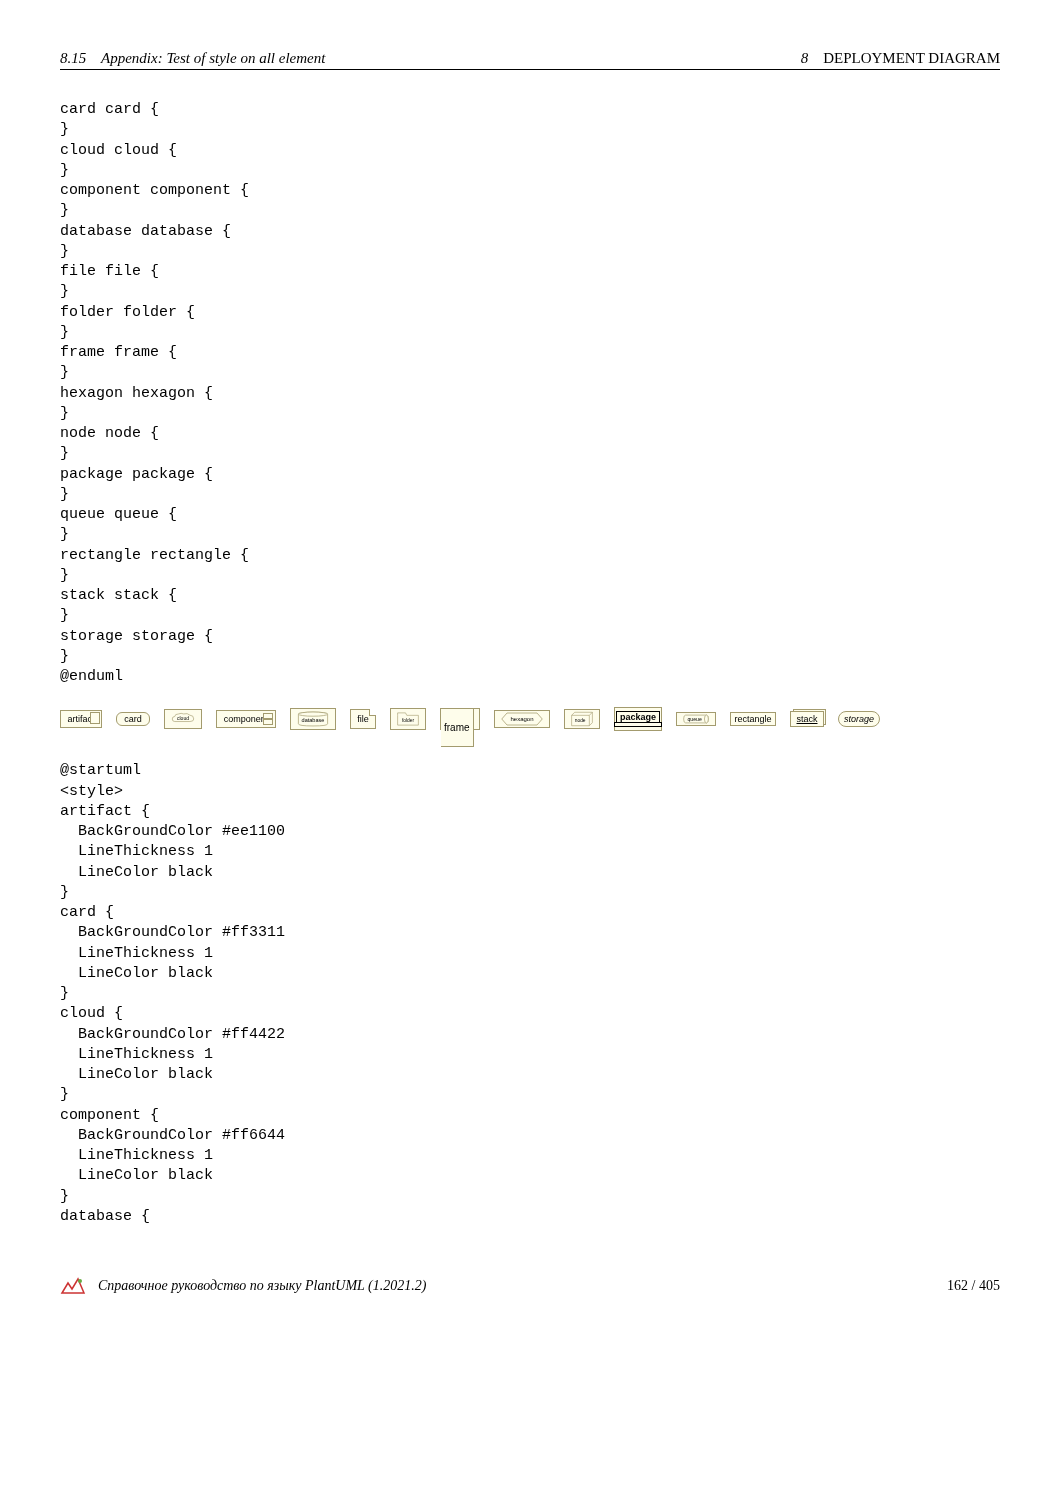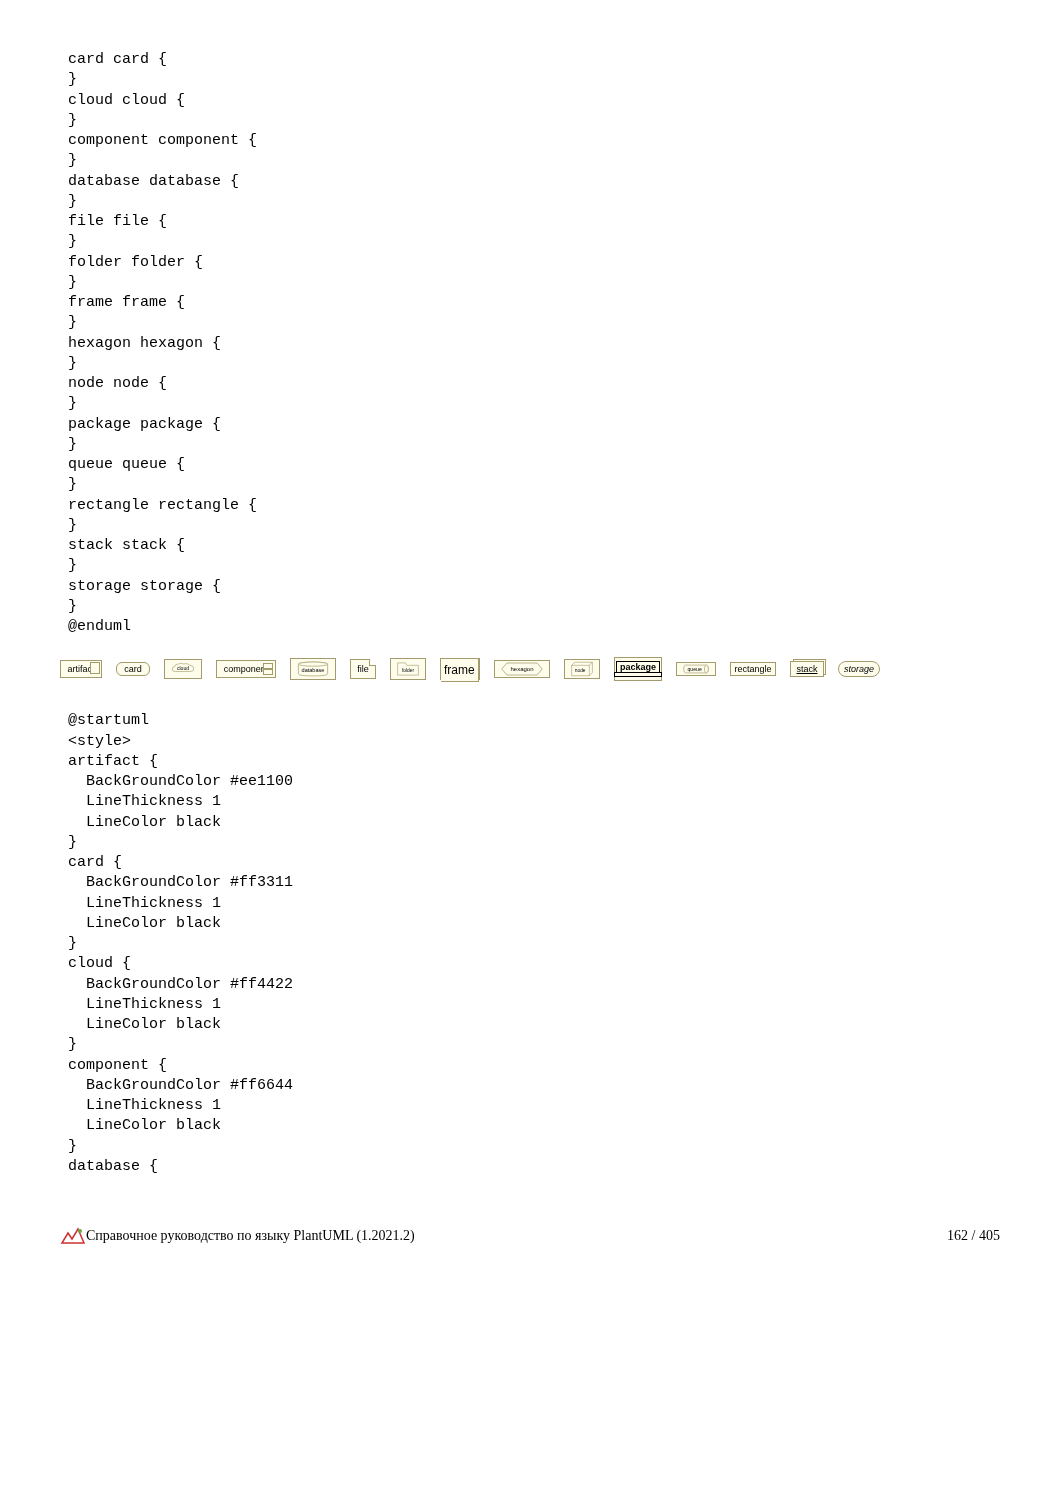--- a/index.html
+++ b/index.html
@@ -26,21 +26,21 @@
   .header .right {
     font-style: normal;
   }
   .header .right .num {
     font-style: italic;
   }
   pre.code {
     font-family: "Courier New", Courier, monospace;
     font-size: 15px;
     line-height: 1.35;
-    margin: 0 0 20px 8px;
+    margin: 0 0 20px 0;
     white-space: pre;
   }
   .diagram-row {
     display: flex;
     align-items: center;
     gap: 14px;
     margin: 10px 0 30px 0;
     font-family: Arial, Helvetica, sans-serif;
     font-size: 9px;
   }
@@ -85,21 +85,21 @@
     content: ""; position: absolute; top: -1px; right: -1px;
     width: 6px; height: 6px;
     background: #fff; border-left: 1px solid #a39b6e; border-bottom: 1px solid #a39b6e;
   }
   .folder { width: 36px; height: 22px; border: none; padding: 0; background: none; }
   .folder-svg { width: 36px; height: 22px; }
   .frame { width: 40px; height: 22px; position: relative; padding: 0; }
   .frame .tab {
     position: absolute; top: 0; left: 0;
     border-bottom: 1px solid #a39b6e; border-right: 1px solid #a39b6e;
-    padding: 4px 3px; font-size: 12px;
+    padding: 13px 3px; font-size: 10px;
     background: #fefdeb;
   }
   .hexagon { width: 56px; height: 18px; border: none; padding: 0; background: none; }
   .hex-svg { width: 56px; height: 18px; }
   .node { width: 36px; height: 20px; border: none; padding: 0; background: none; }
   .node-svg { width: 36px; height: 24px; }
   .package { width: 48px; height: 24px; border: none; padding: 0; background: none; align-items: flex-start; text-align: right; }
   .pkg-tab { border: 1px solid #000; border-bottom: none; padding: 0 3px; margin-left: 0; font-weight: bold; font-size: 9px; background: #fefdeb; }
   .pkg-body { border: 1px solid #000; width: 46px; height: 14px; background: #fefdeb; }
   .queue { width: 40px; height: 14px; border: none; padding: 0; background: none; }
@@ -118,31 +118,44 @@
   }
   .subsection .num { margin-right: 14px; }
   .footer {
     display: flex;
     align-items: center;
     justify-content: space-between;
     margin-top: 50px;
     font-size: 14px;
   }
   .footer-left {
-    display: flex; align-items: center; 
+    display: flex; align-items: center; gap: 12px;
+    font-style: italic;
   }
   .logo {
     width: 26px; height: 18px; position: relative;
   }
 </style>
 </head>
 <body>
 
 <div class="page">
 
+  <div class="header">
+    <div class="left">
+      <span>8.15</span>
+      &nbsp;&nbsp;
+      <span>Appendix: Test of style on all element</span>
+    </div>
+    <div class="right">
+      <span class="num">8</span>
+      &nbsp;&nbsp;
+      <span>DEPLOYMENT DIAGRAM</span>
+    </div>
+  </div>
 
   <pre class="code">card card {
 }
 cloud cloud {
 }
 component component {
 }
 database database {
 }
 file file {

